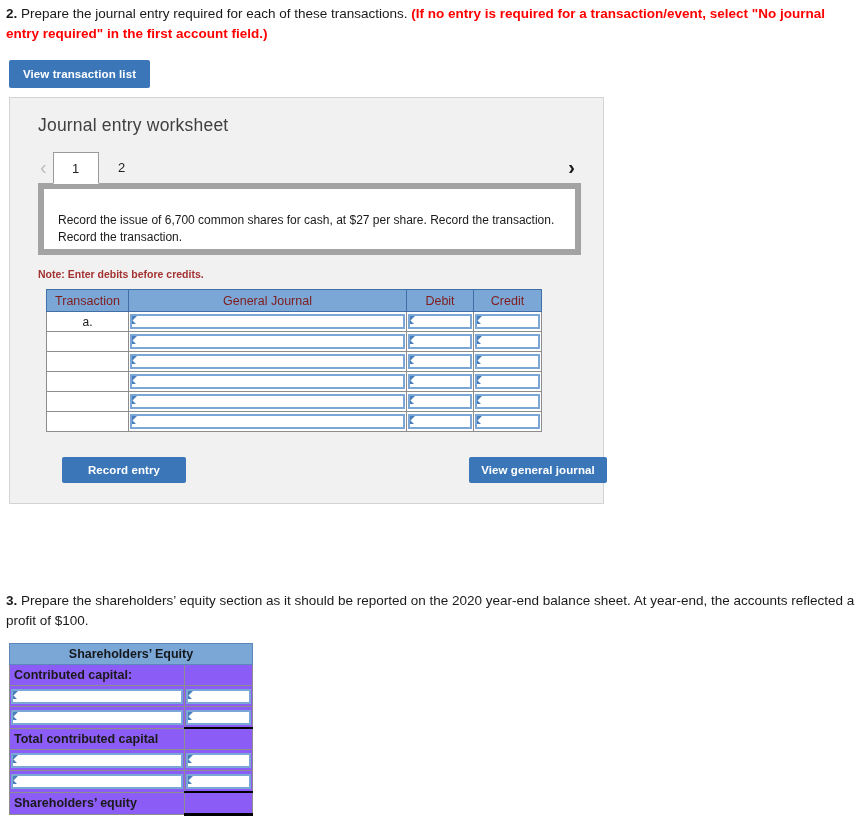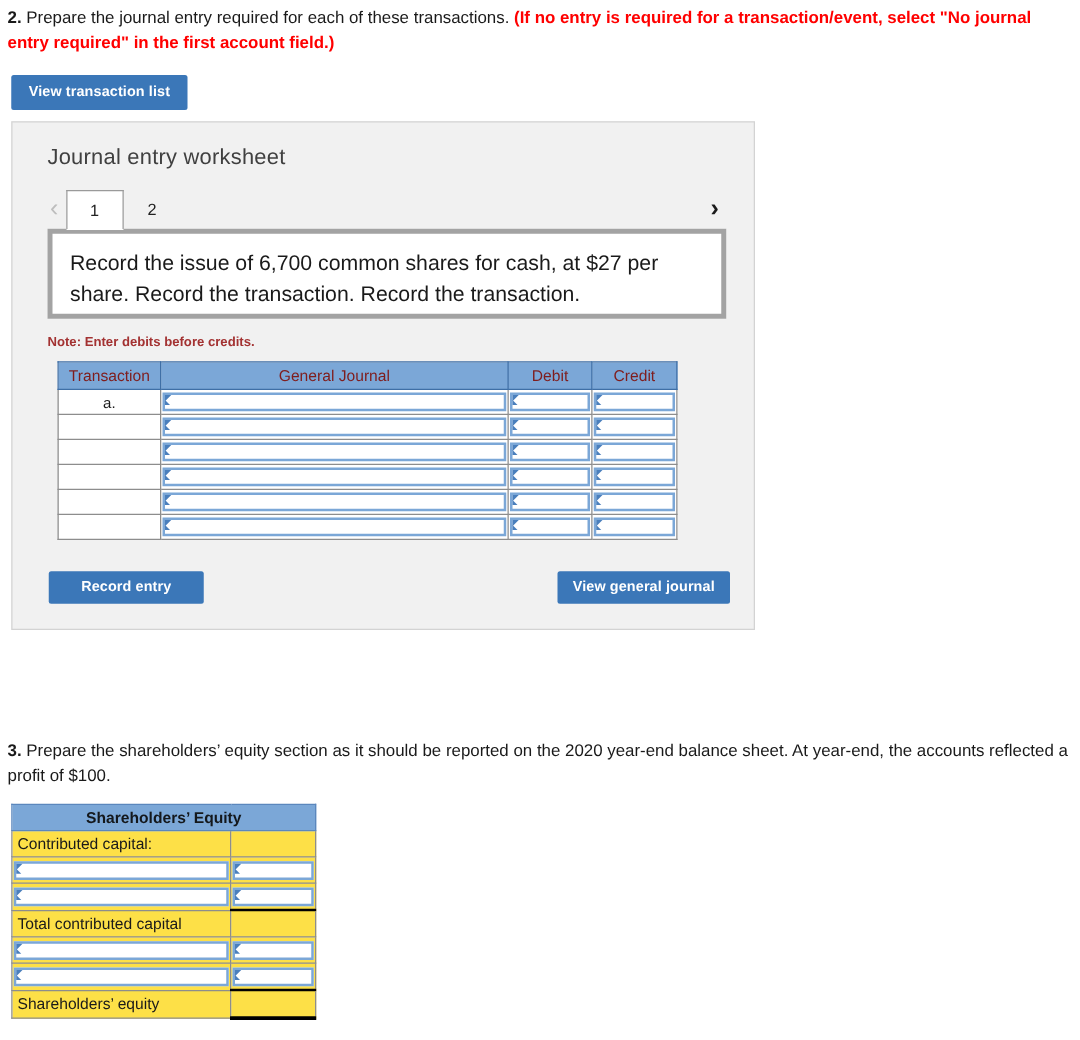--- a/index.html
+++ b/index.html
@@ -115,25 +115,25 @@
     border: 1px solid transparent;
   }
   .nav-right-wrap {
     margin-left: auto;
   }
 
   
   .prompt-box {
     margin: 0 22px 0 28px;
     background: #ffffff;
-    border: 4px solid #a3a3a3;
+    border: 6px solid #a3a3a3;
     height: 72px;
     box-sizing: border-box;
-    padding: 12px 14px;
-    font-size: 17px;
+    padding: 23px 14px;
+    font-size: 12px;
     line-height: 1.45;
     color: #1a1a1a;
     position: relative;
     z-index: 1;
   }
 
   .note {
     margin: 13px 0 0 28px;
     color: #a33232;
     font-size: 10.5px;
@@ -195,21 +195,21 @@
     content: "";
     position: absolute;
     left: 0; top: 4px;
     border-bottom: 4px solid #4a7fbc;
     border-right: 4px solid transparent;
   }
 
   
   .action-row {
     position: absolute;
-    left: 21px;
+    left: 44px;
     top: 359px;
     width: 545px;
     height: 26px;
   }
   .action-row .btn {
     position: absolute;
     top: 0;
     padding: 0;
     height: 26px;
     line-height: 26px;
@@ -243,22 +243,23 @@
     font-weight: bold;
     color: #14181c;
     height: 20px;
     text-align: center;
     padding: 0;
   }
   .equity-table td {
     border: 1px solid #8d8d8d;
     padding: 0;
     height: 20px;
-    background: #fde047;
+    background: #8b5cf6;
     vertical-align: middle;
+    font-weight: bold;
   }
   .eq-label-col { width: 175px; }
   .eq-value-col { width: 68px; }
   .eq-text {
     font-size: 12.5px;
     color: #1a1a1a;
     padding-left: 4px;
     line-height: 20px;
     white-space: nowrap;
   }

